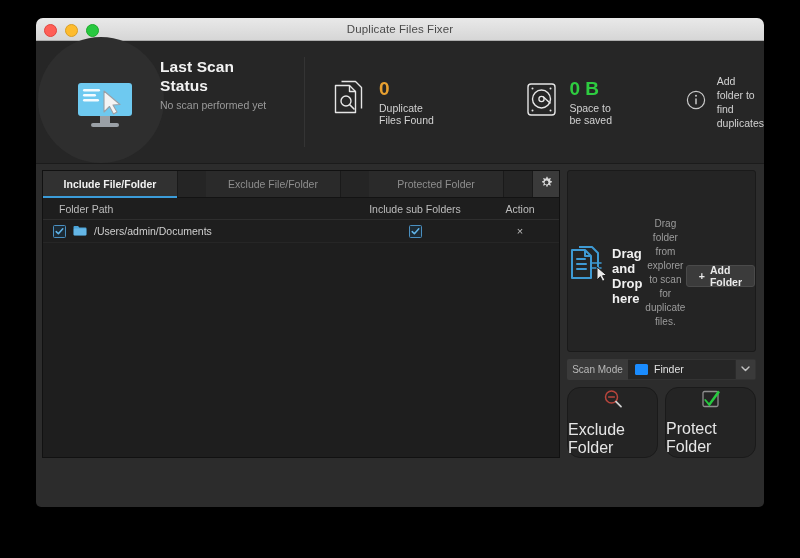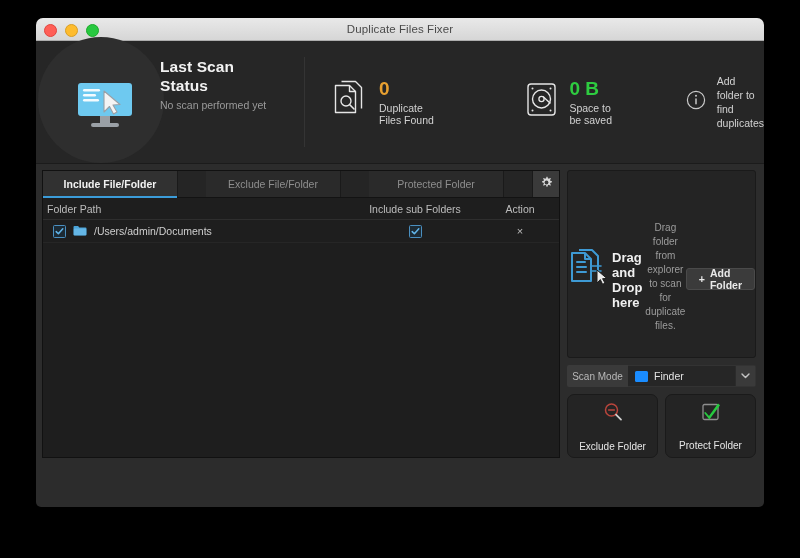--- a/index.html
+++ b/index.html
@@ -217,21 +217,21 @@
 
   .col-head {
     display: flex;
     align-items: center;
     height: 21px;
     background: #1e1e1e;
     border-bottom: 1px solid #2e2e2e;
     font-size: 10.5px;
     color: #bdbdbd;
   }
-  .col-path { padding-left: 4px; flex: 1; }
+  .col-path { padding-left: 16px; flex: 1; }
   .col-sub  { width: 132px; text-align: center; }
   .col-act  { width: 78px; text-align: center; }
 
   .rows { flex: 1; background: #1e1e1e; }
   .row {
     display: flex;
     align-items: center;
     height: 22px;
     border-bottom: 1px solid #262626;
   }
@@ -358,27 +358,27 @@
     align-items: center;
     justify-content: center;
     cursor: default;
   }
 
   .two-btns { display: flex; gap: 7px; flex: 1; }
   .sqbtn {
     flex: 1;
     background: #242424;
     border: 1px solid #1a1a1a;
-    border-radius: 7px;
+    border-radius: 13px;
     display: flex;
     flex-direction: column;
     align-items: center;
     justify-content: center;
-    gap: 16px;
-    font-size: 10px;
+    gap: 7px;
+    font-size: 16px;
     color: #e6e6e6;
     cursor: default;
   }
 
   
   .footer {
     height: 44px;
     background: #3b3b3b;
     border-top: 1px solid #202020;
     display: flex;

